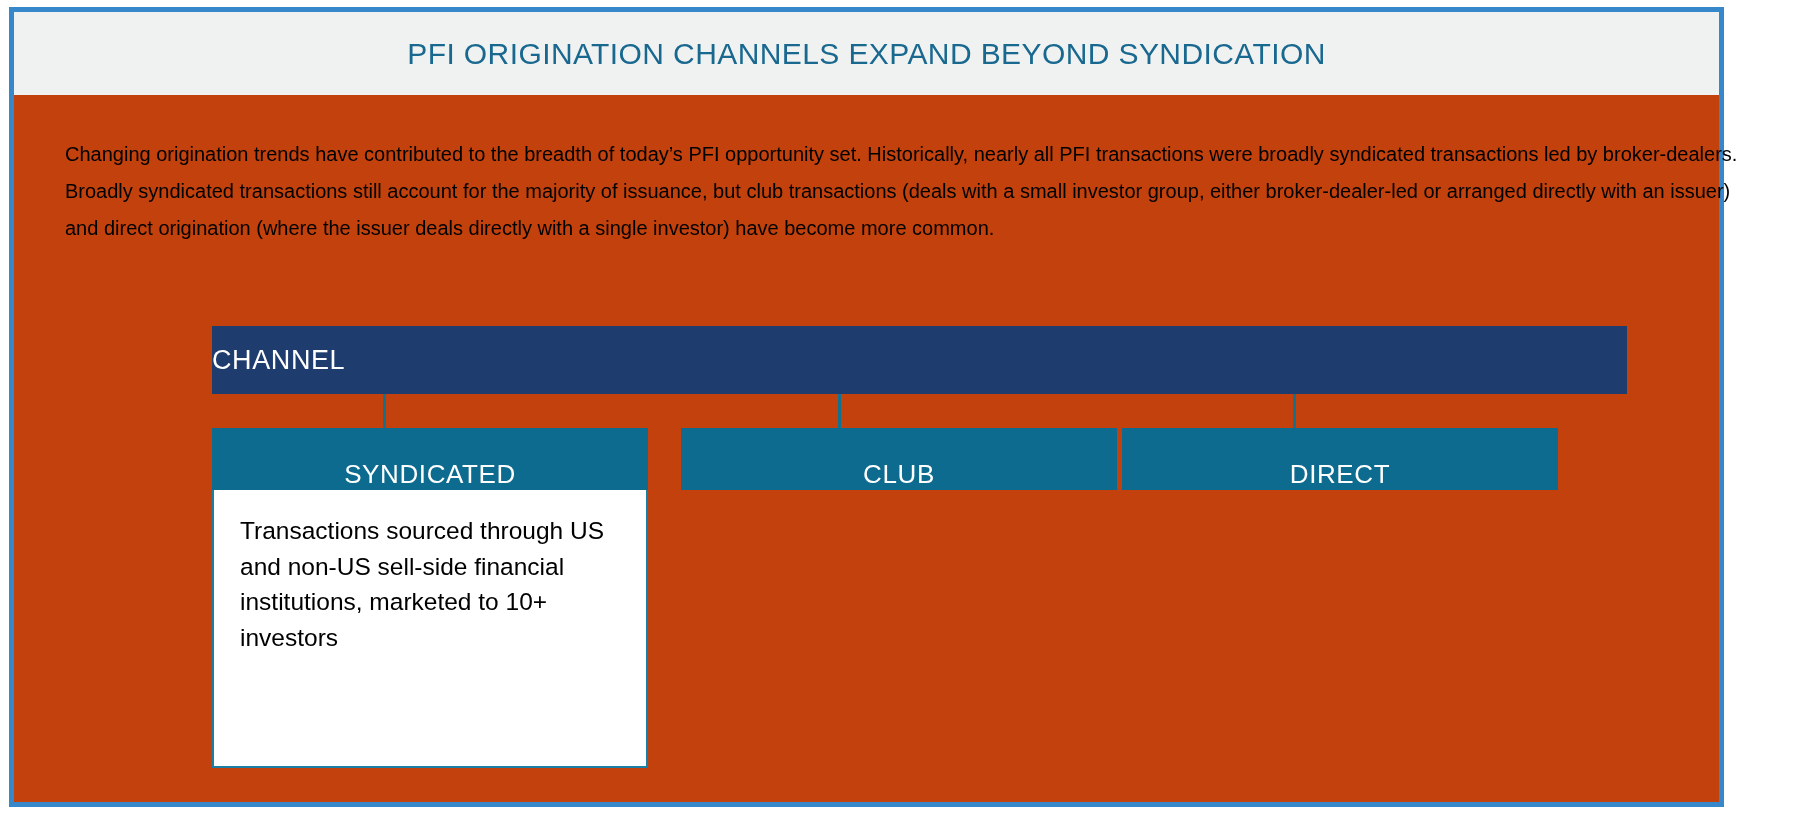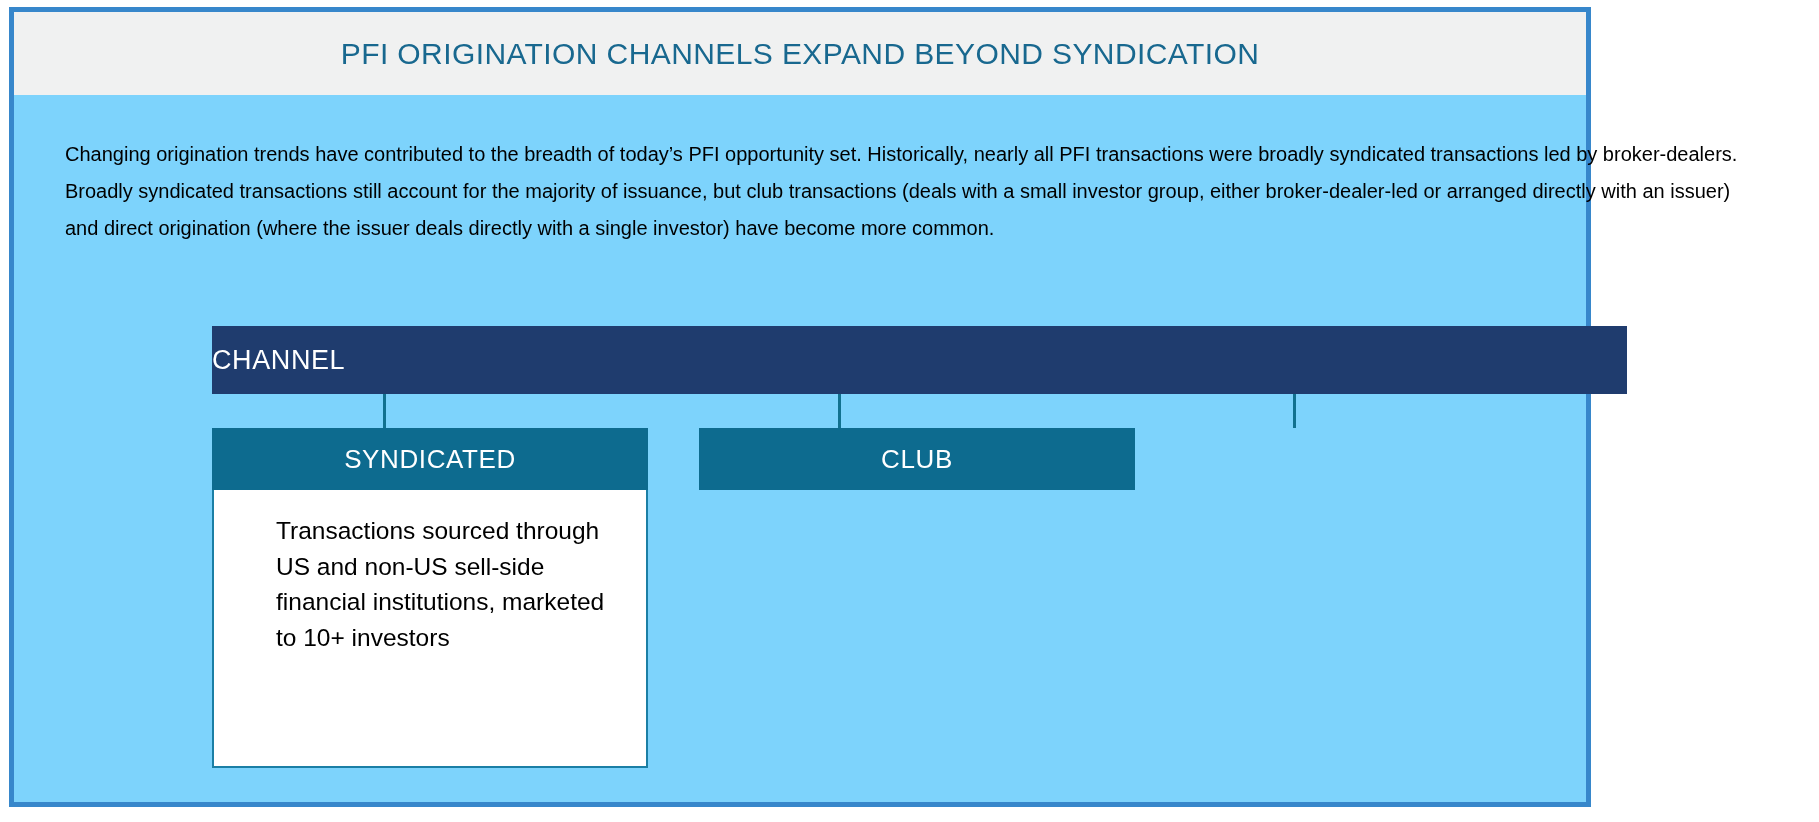--- a/index.html
+++ b/index.html
@@ -12,25 +12,25 @@
     height: 822px;
     font-family: "Liberation Sans", sans-serif;
     overflow: hidden;
   }
 
   
   .exhibit-frame {
     position: absolute;
     left: 9px;
     top: 7px;
-    width: 1582px;
+    width: 1715px;
     height: 800px;
     box-sizing: border-box;
     border: 5px solid #3787cb;
-    background: #7dd3fc;
+    background: #c2410c;
   }
 
   
   .title-band {
     position: absolute;
     left: 0;
     top: 0;
     right: 0;
     height: 83px;
     background: #f0f1f1;
@@ -97,28 +97,28 @@
   .connector-2 { left: 824px; }
   .connector-3 { left: 1279px; }
 
   
   .channel-col {
     position: absolute;
     top: 416px;
     width: 436px;
   }
   .col-1 { left: 198px; }
-  .col-2 { left: 653px; padding-left: 32px; }
+  .col-2 { left: 635px; padding-left: 32px; }
   .col-3 { left: 1108px; }
 
   .col-header {
     height: 62px;
     background: #0d6b8f;
     display: flex;
-    align-items: center;
+    align-items: flex-end;
     justify-content: center;
   }
   .col-header-label {
     color: #ffffff;
     font-size: 26px;
     letter-spacing: 0.6px;
     font-weight: 400;
   }
 
   .col-body {
@@ -127,21 +127,20 @@
     background: #ffffff;
     border: 2px solid #1b7fa5;
     border-top: none;
     padding: 23px 26px 0 26px;
   }
   .col-body-text {
     color: #000000;
     font-size: 24.5px;
     line-height: 35.5px;
     font-family: "Liberation Sans", sans-serif;
-    margin-left: 36px;
   }
 </style>
 </head>
 <body>
 
 <div class="exhibit-frame">
 
   <div class="title-band">
     <div class="title-text">PFI ORIGINATION CHANNELS EXPAND BEYOND SYNDICATION</div>
   </div>
@@ -167,16 +166,19 @@
       </div>
     </div>
 
     <div class="channel-col col-2">
       <div class="col-header">
         <span class="col-header-label">CLUB</span>
       </div>
     </div>
 
     <div class="channel-col col-3">
+      <div class="col-header">
+        <span class="col-header-label">DIRECT</span>
+      </div>
     </div>
 
   </div>
 </div>
 
 </body></html>

